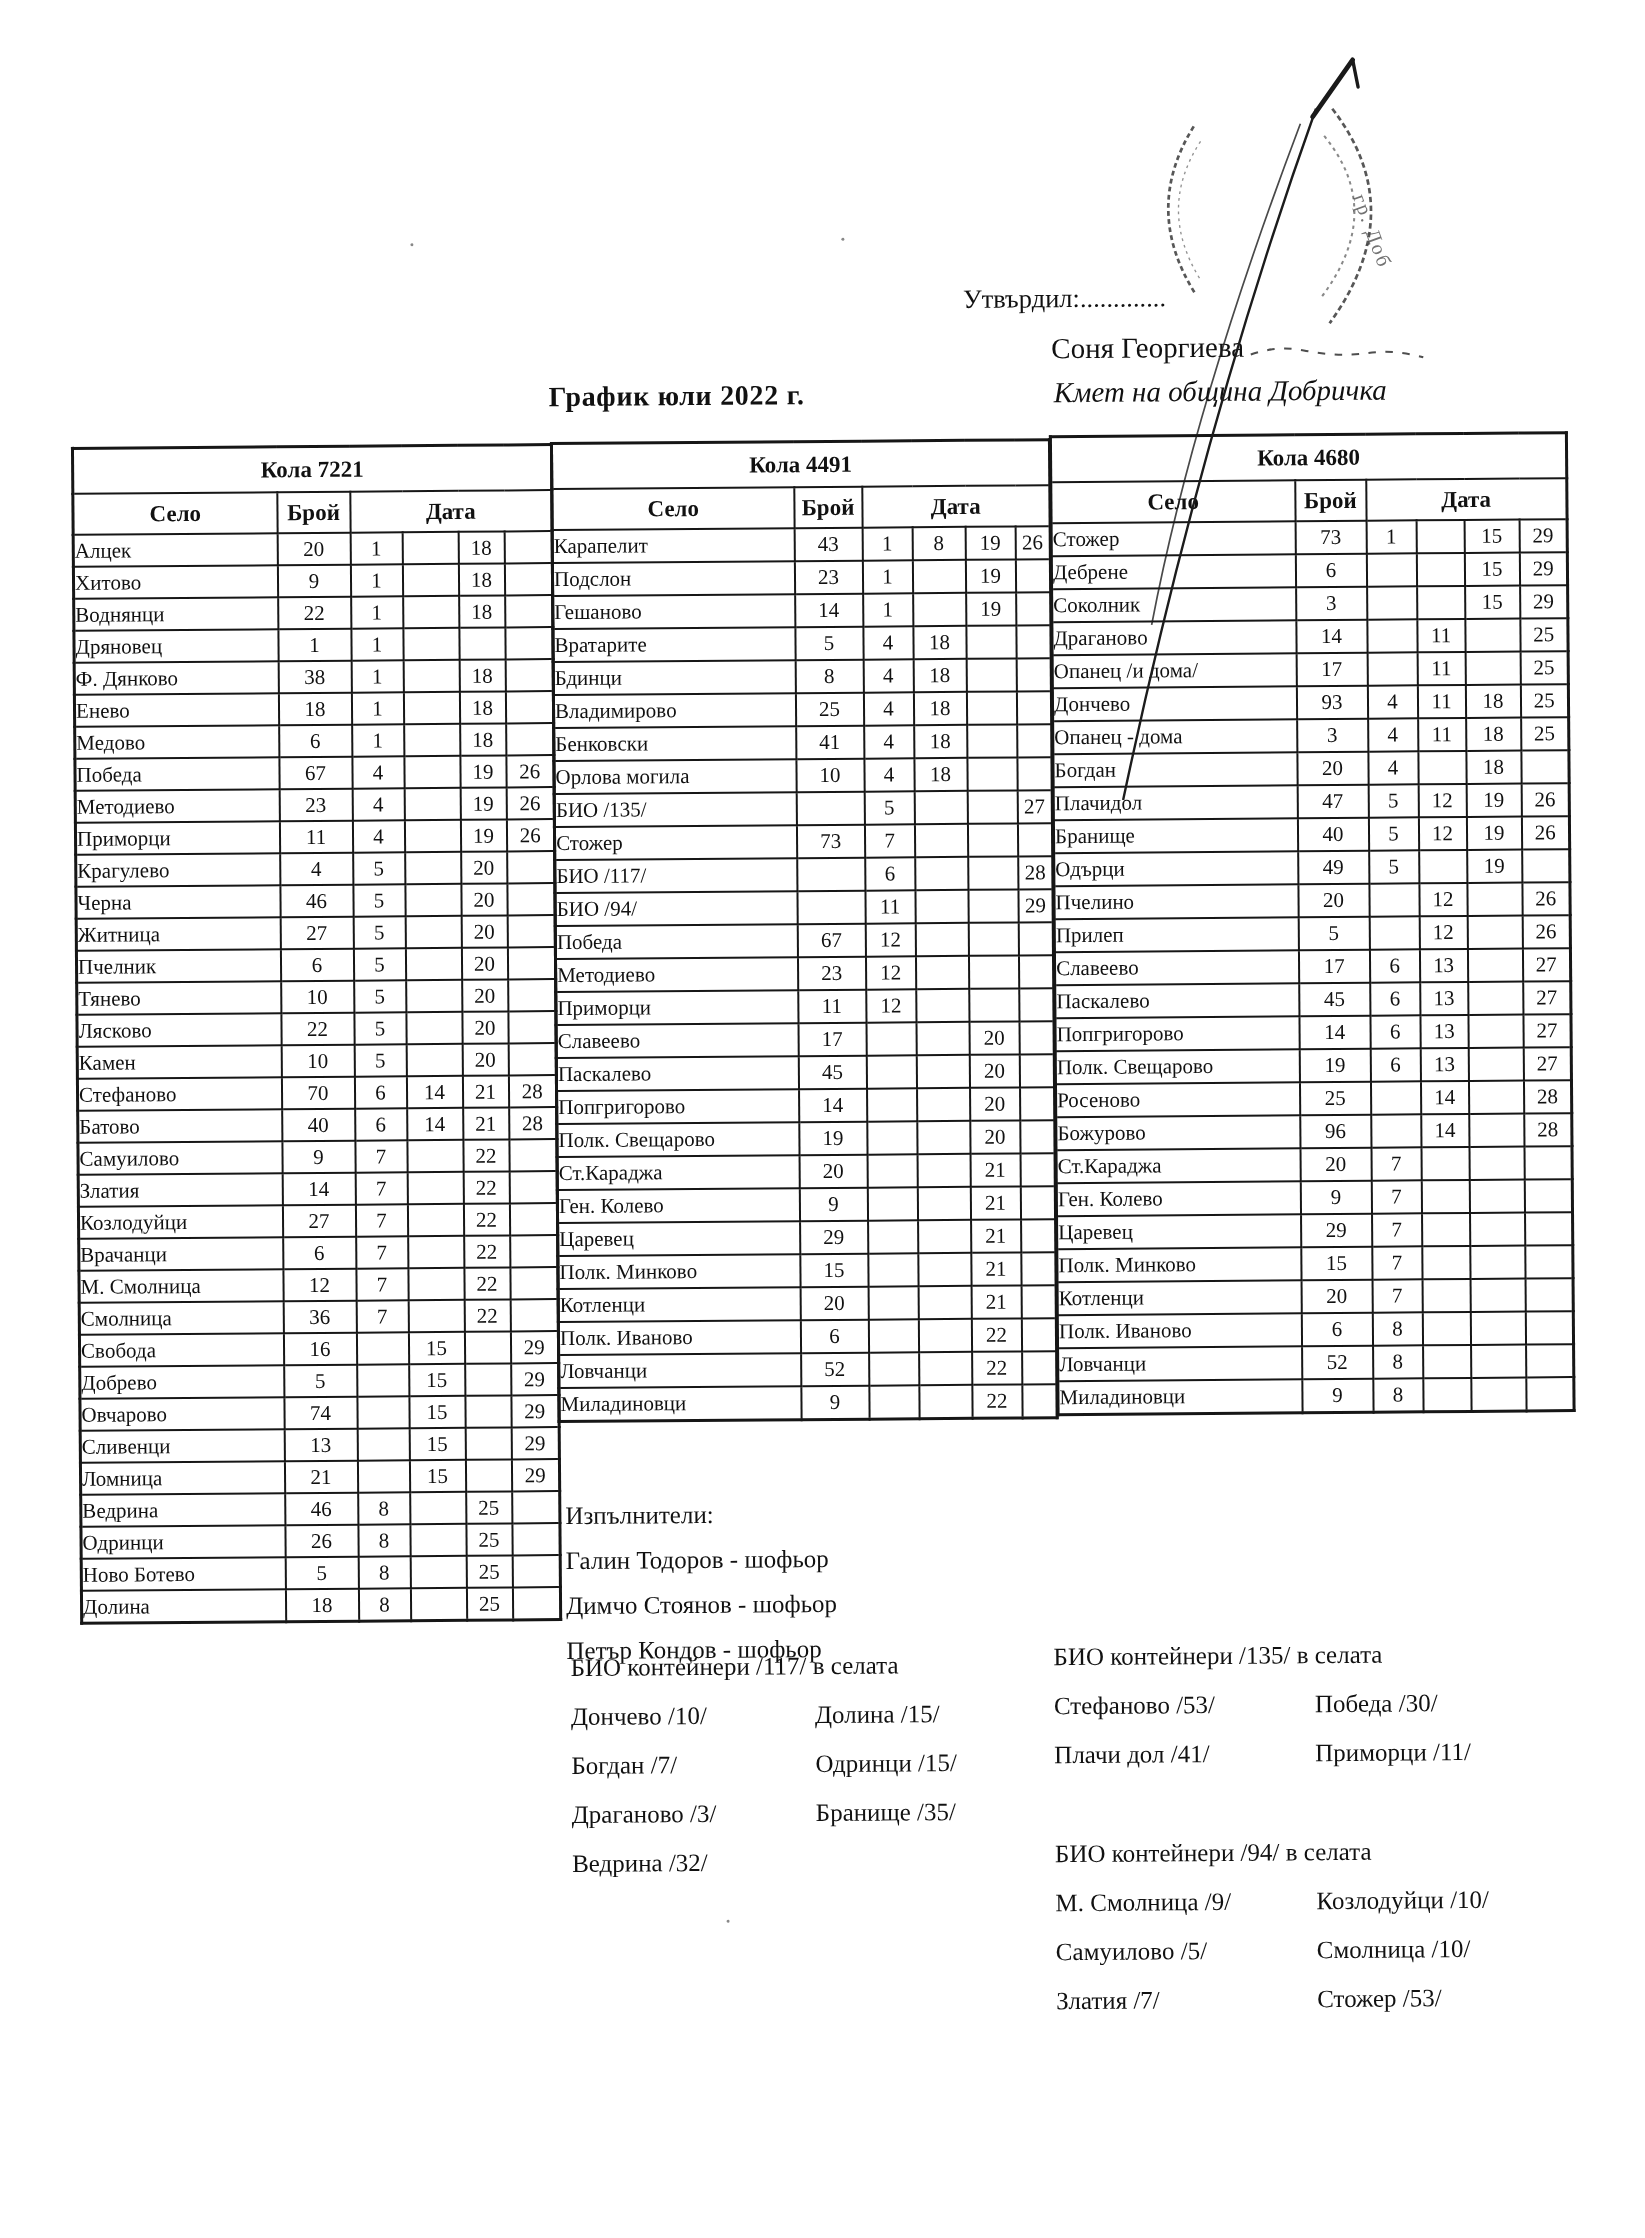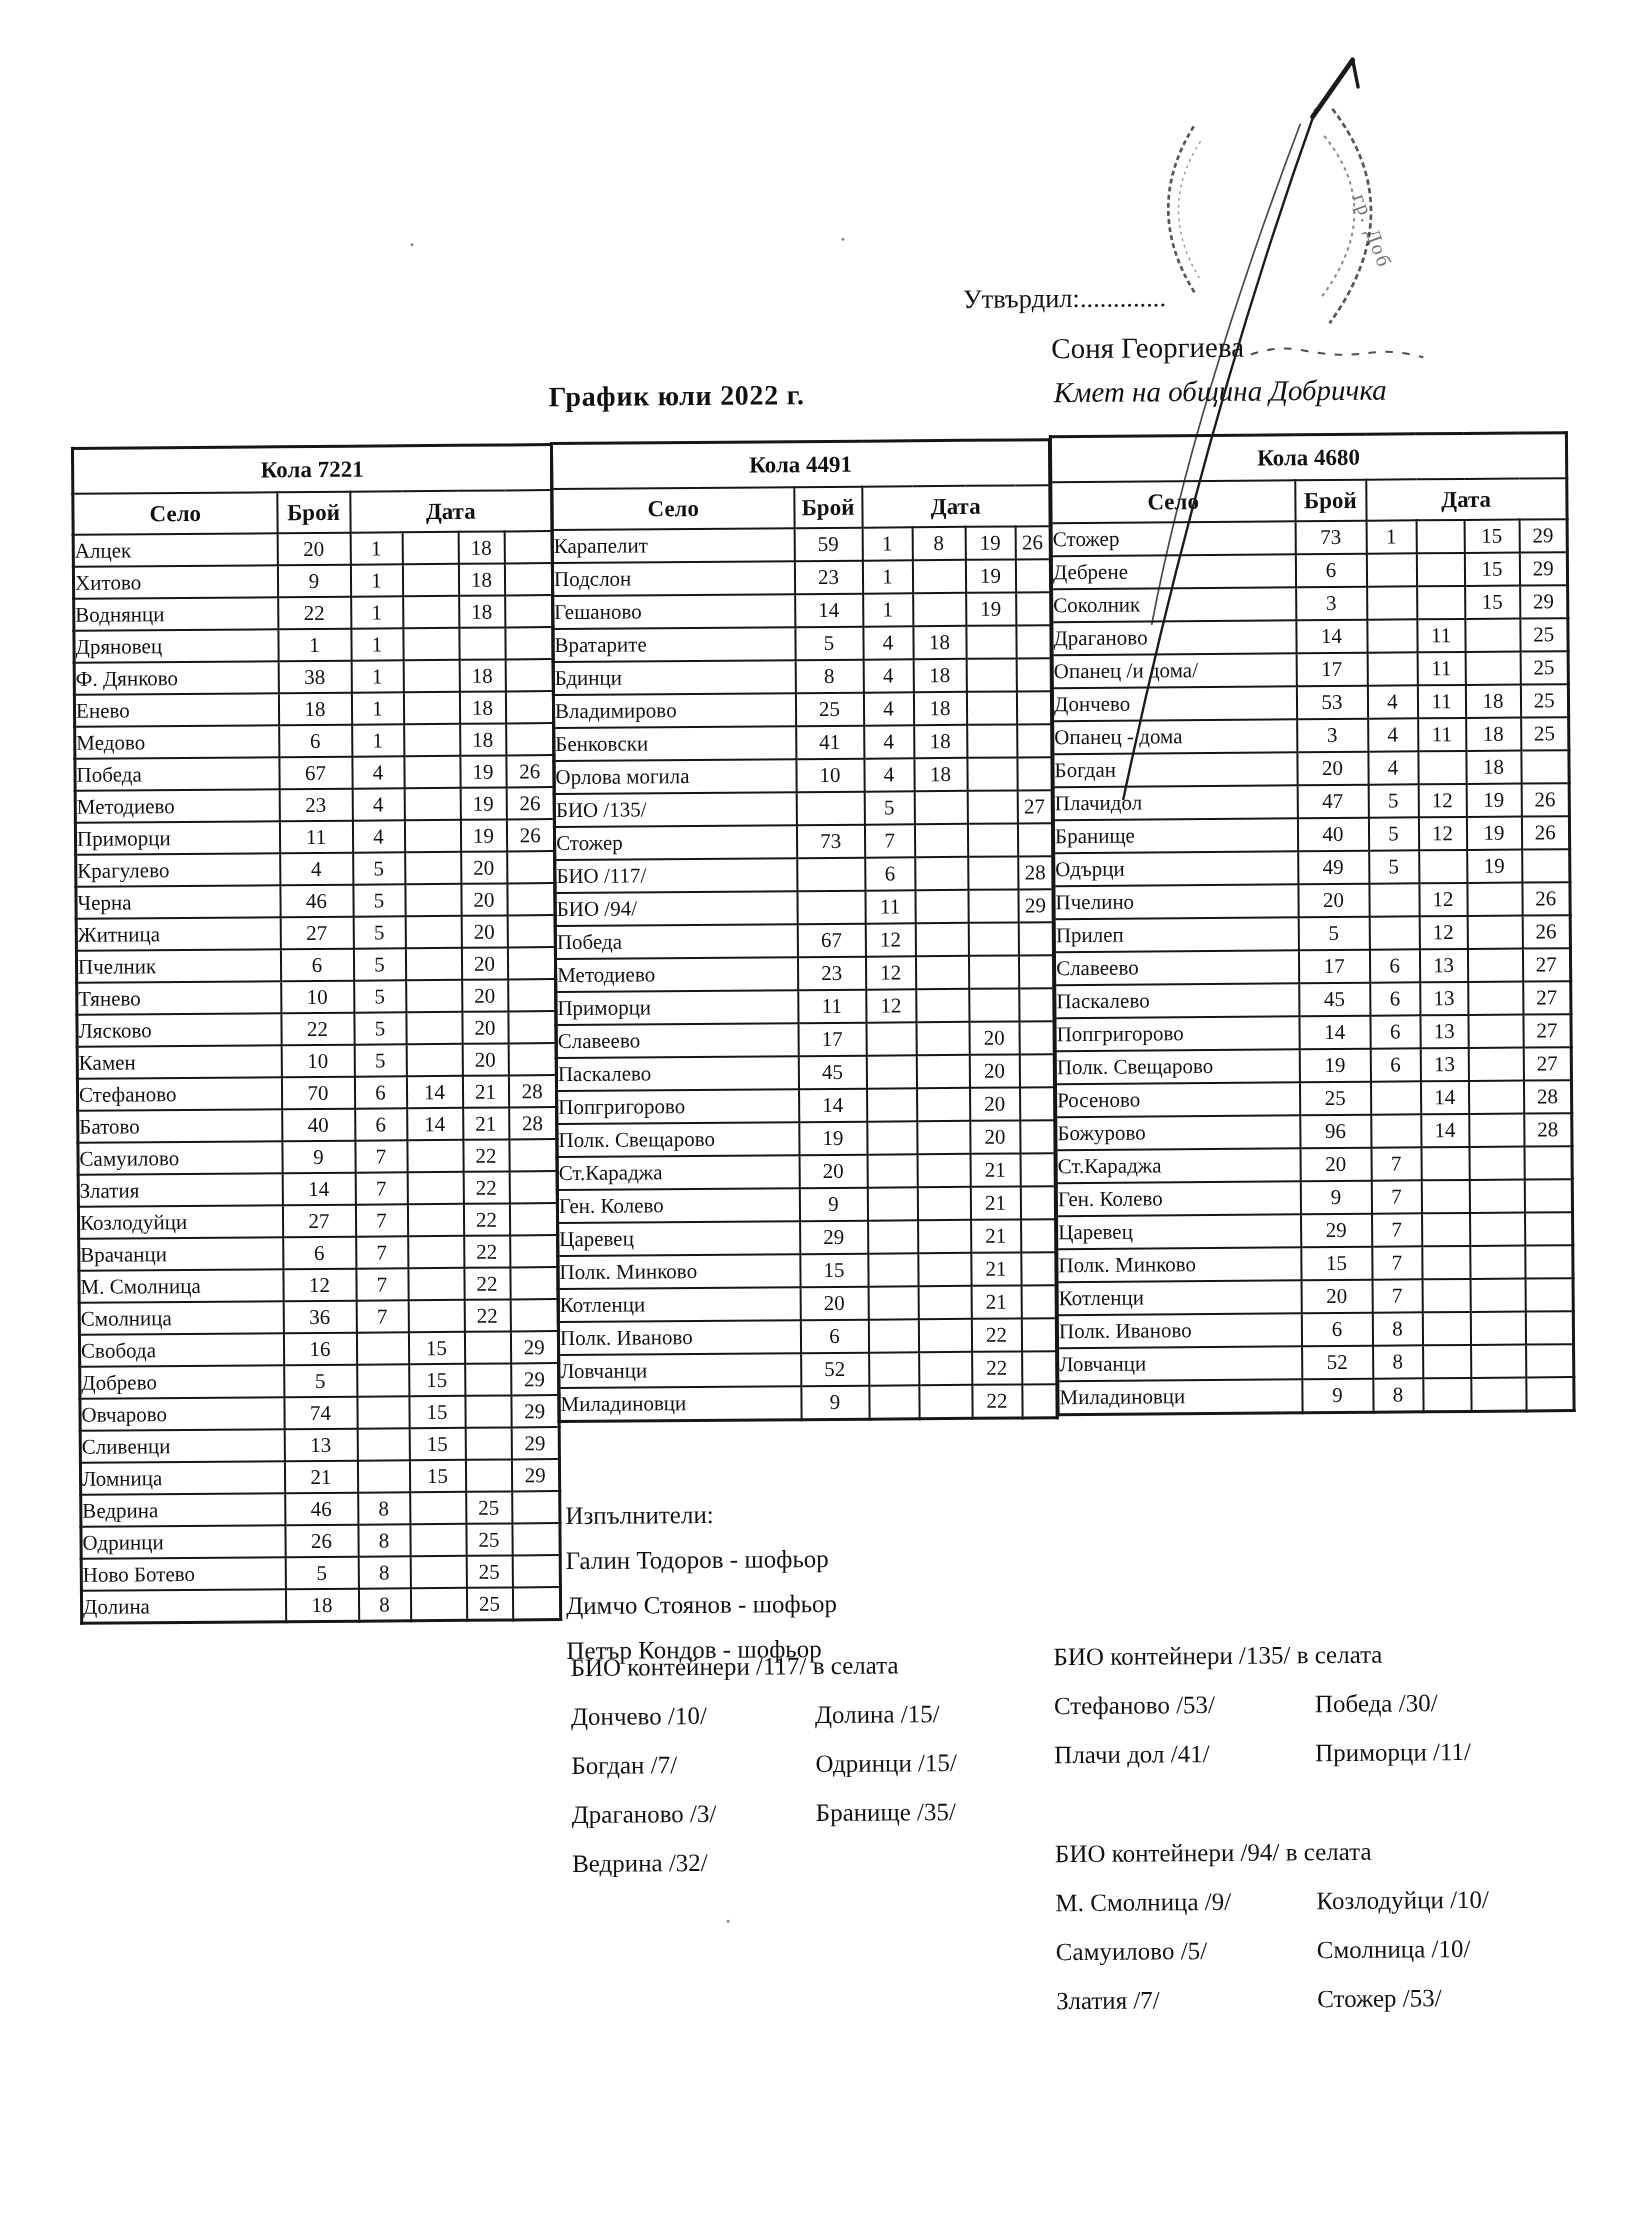--- a/index.html
+++ b/index.html
@@ -371,21 +371,21 @@
       </tr>
       <tr>
         <th class="colhead">Село</th>
         <th class="colhead">Брой</th>
         <th class="colhead" colspan="4">Дата</th>
       </tr>
     </thead>
     <tbody>
         <tr>
           <td class="c-village">Карапелит</td>
-          <td class="c-count">59</td>
+          <td class="c-count">43</td>
           <td class="c-date">1</td>
           <td class="c-date">8</td>
           <td class="c-date">19</td>
           <td class="c-date">26</td>
         </tr>
         <tr>
           <td class="c-village">Подслон</td>
           <td class="c-count">23</td>
           <td class="c-date">1</td>
           <td class="c-date"></td>
@@ -650,21 +650,21 @@
         <tr>
           <td class="c-village">Опанец /и дома/</td>
           <td class="c-count">17</td>
           <td class="c-date"></td>
           <td class="c-date">11</td>
           <td class="c-date"></td>
           <td class="c-date">25</td>
         </tr>
         <tr>
           <td class="c-village">Дончево</td>
-          <td class="c-count">53</td>
+          <td class="c-count">93</td>
           <td class="c-date">4</td>
           <td class="c-date">11</td>
           <td class="c-date">18</td>
           <td class="c-date">25</td>
         </tr>
         <tr>
           <td class="c-village">Опанец - дома</td>
           <td class="c-count">3</td>
           <td class="c-date">4</td>
           <td class="c-date">11</td>

